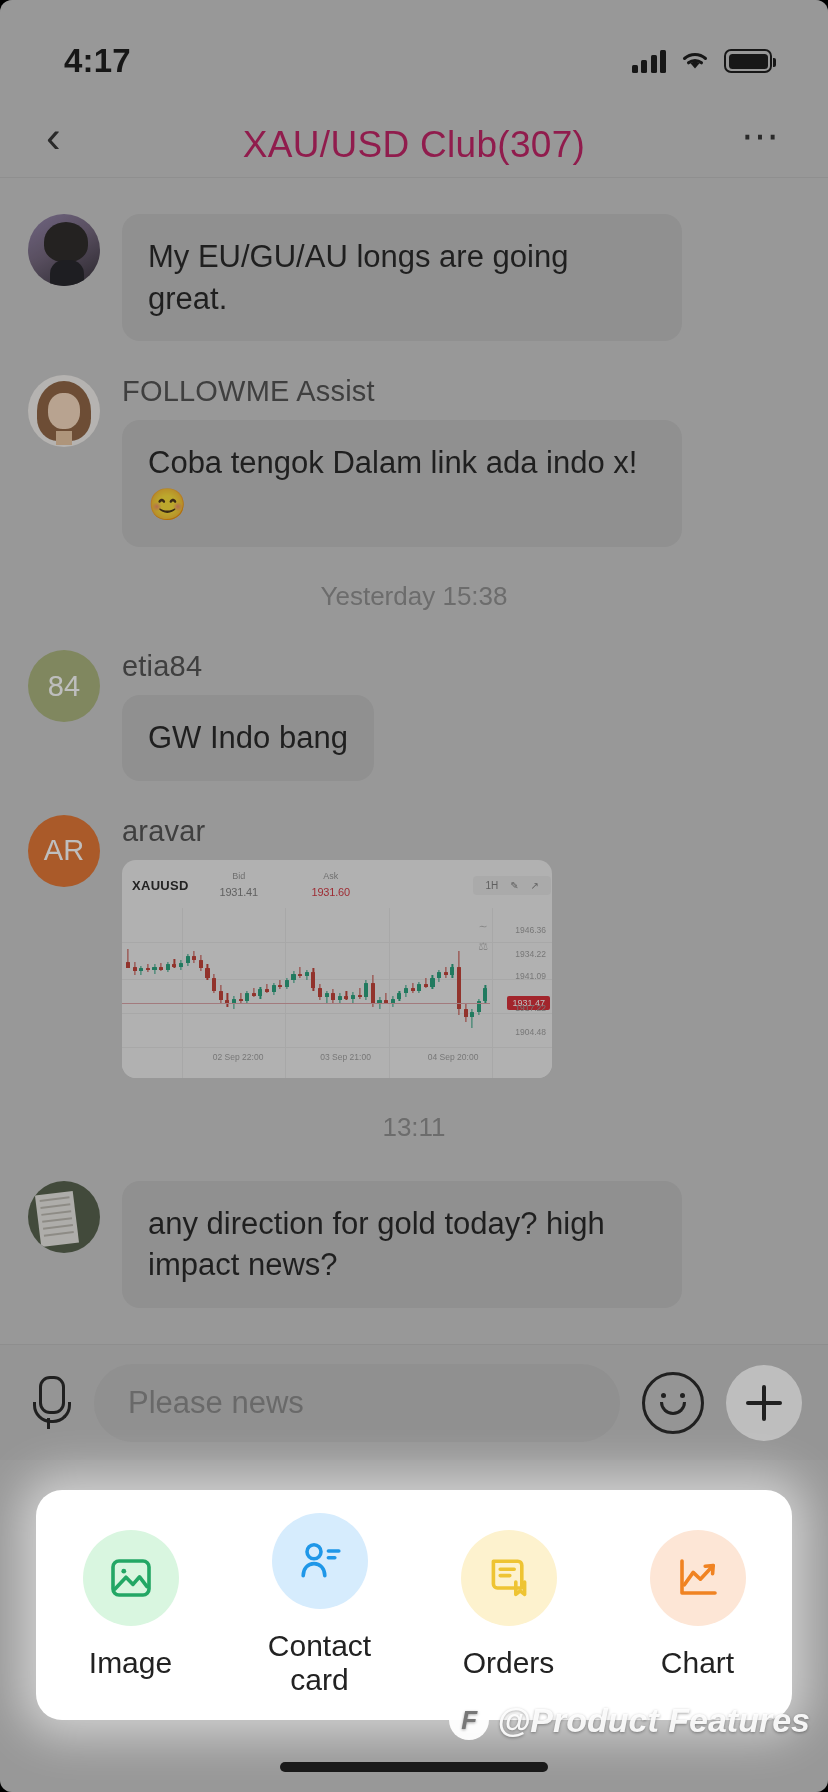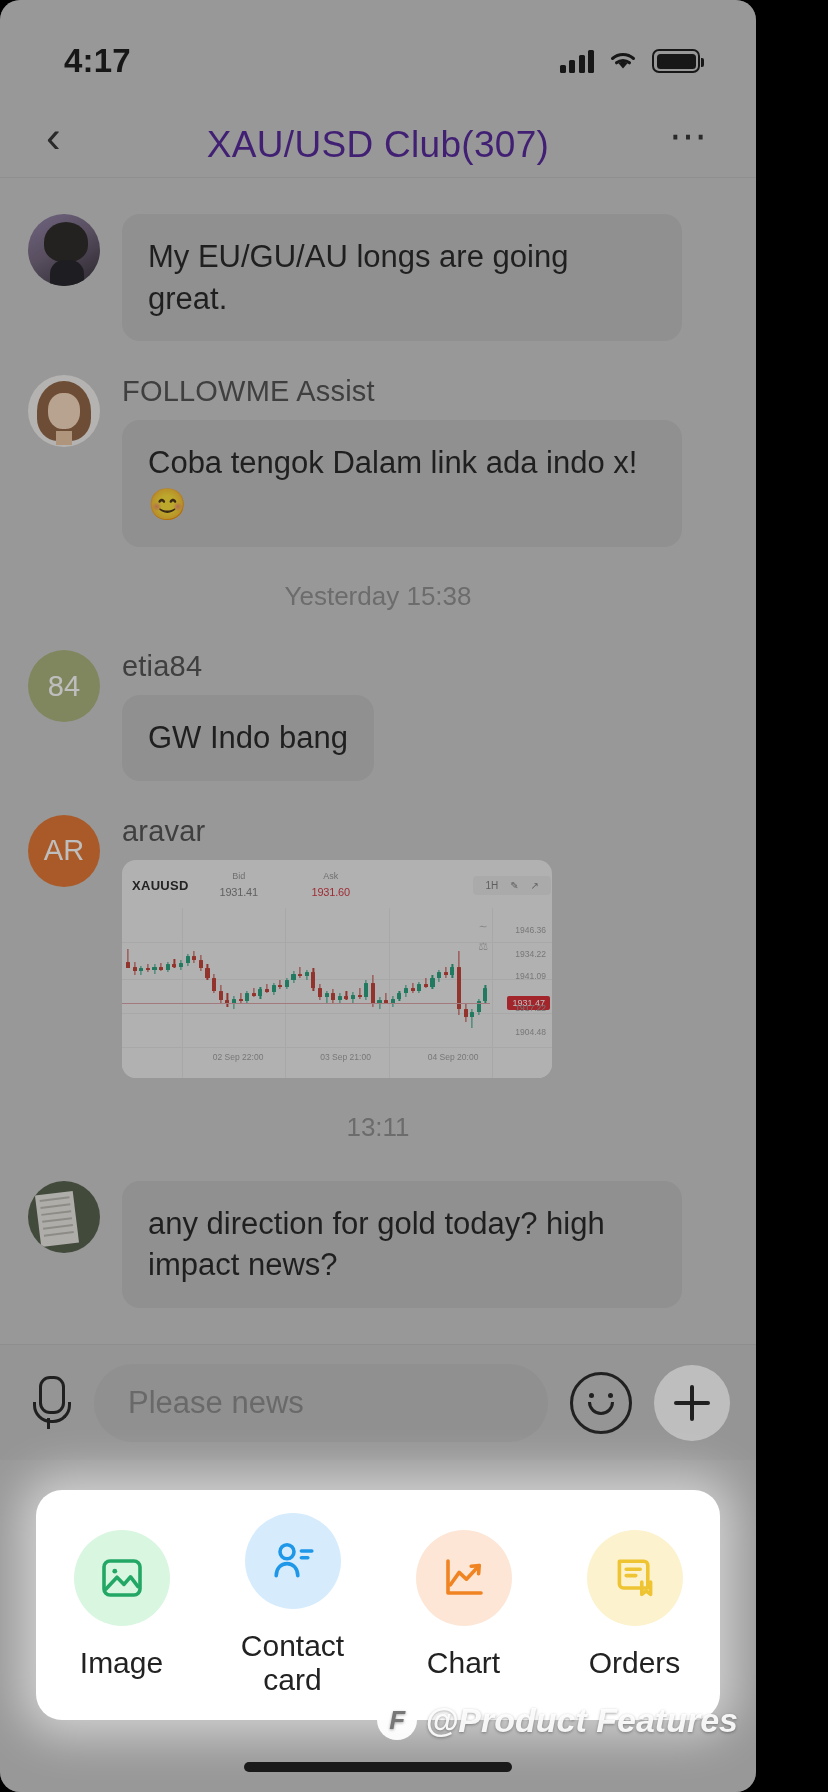--- a/index.html
+++ b/index.html
@@ -4,23 +4,23 @@
 <style>
   * { box-sizing: border-box; margin: 0; padding: 0; }
   html, body {
     width: 828px; height: 1792px;
     background: #000;
     font-family: "Liberation Sans", sans-serif;
     overflow: hidden;
   }
   #phone {
     position: relative;
-    width: 756px; height: 1792px;
+    width: 828px; height: 1792px;
     background: #c9c9c9;
-    border-radius: 20px;
+    border-radius: 12px;
     overflow: hidden;
   }
   
   .statusbar {
     position: absolute; top: 0; left: 0; right: 0; height: 96px;
     display: flex; align-items: center; justify-content: space-between;
     padding: 26px 56px 0 64px;
   }
   .sb-time { font-size: 33px; font-weight: 600; color: #111; letter-spacing: .2px; }
   .sb-right { display: flex; align-items: center; gap: 13px; }
@@ -32,21 +32,21 @@
   .batt::after { content:""; position:absolute; right:-6px; top:7px; width:3.5px; height:9px; background:#111; border-radius:0 2px 2px 0; }
   .batt b { display:block; width:100%; height:100%; background:#111; border-radius:3.5px; }
 
   
   .navbar {
     position: absolute; top: 96px; left: 0; right: 0; height: 82px;
     display: flex; align-items: center; padding: 0 46px;
     border-bottom: 1px solid #bcbcbc;
   }
   .nav-back { width: 54px; font-size: 44px; color: #2b2b2b; font-weight: 300; line-height: 1; }
-  .nav-title { flex: 1; text-align: center; font-size: 37px; color: #4c1d95; font-weight: 400; letter-spacing:.3px;margin-top:16px; }
+  .nav-title { flex: 1; text-align: center; font-size: 37px; color: #be185d; font-weight: 400; letter-spacing:.3px;margin-top:16px; }
   .nav-more { width: 54px; text-align: right; font-size: 38px; color: #2b2b2b; letter-spacing: 3px; line-height: .6; }
 
   
   .chat { position: absolute; top: 178px; left: 0; right: 0; bottom: 400px; padding: 36px 28px 0 28px; }
   .msg { display: flex; margin-bottom: 34px; }
   .avatar {
     width: 72px; height: 72px; border-radius: 50%; flex: 0 0 72px;
     overflow: hidden; position: relative;
     display: flex; align-items: center; justify-content: center;
     font-size: 29px; color: #fff; font-weight: 400;
@@ -551,41 +551,41 @@
           <circle cx="9" cy="7.4" r="3.5"></circle>
           <path d="M3.6 19.4 C3.6 15.6 6 13.3 9 13.3 C12 13.3 14.4 15.6 14.4 19.4"></path>
           <path d="M16.2 7 H21.4"></path>
           <path d="M16.2 10.4 H19.4"></path>
         </svg>
       </div>
       <div class="att-label">Contact card</div>
     </div>
 
     <div class="att-item">
+      <div class="att-circle" style="background:#fdf2ce">
+        <svg width="48" height="48" viewBox="0 0 24 24" fill="none" stroke="#eec433" stroke-width="1.8" stroke-linecap="round" stroke-linejoin="round">
+          <path d="M4.2 3.6 H16.4 A2 2 0 0 1 18.4 5.6 V17 H6.2 A2 2 0 0 1 4.2 15 Z"></path>
+          <path d="M7.6 7.6 H14.6 M7.6 10.8 H12.4"></path>
+          <path d="M15.4 14 V20.2 L17.6 18.4 L19.8 20.2 V14"></path>
+        </svg>
+      </div>
+      <div class="att-label">Orders</div>
+    </div>
+
+    <div class="att-item">
       <div class="att-circle" style="background:#fde6d6">
         <svg width="48" height="48" viewBox="0 0 24 24" fill="none" stroke="#f08322" stroke-width="1.8" stroke-linecap="round" stroke-linejoin="round">
           <path d="M4 3.5 V19.5 H20.5"></path>
           <path d="M5.2 15.4 L9.6 9.2 L13.2 12.6 L19.6 5.8"></path>
           <path d="M19.6 5.8 L15.6 6.1 M19.6 5.8 L19.3 9.8"></path>
         </svg>
       </div>
       <div class="att-label">Chart</div>
     </div>
 
-    <div class="att-item">
-      <div class="att-circle" style="background:#fdf2ce">
-        <svg width="48" height="48" viewBox="0 0 24 24" fill="none" stroke="#eec433" stroke-width="1.8" stroke-linecap="round" stroke-linejoin="round">
-          <path d="M4.2 3.6 H16.4 A2 2 0 0 1 18.4 5.6 V17 H6.2 A2 2 0 0 1 4.2 15 Z"></path>
-          <path d="M7.6 7.6 H14.6 M7.6 10.8 H12.4"></path>
-          <path d="M15.4 14 V20.2 L17.6 18.4 L19.8 20.2 V14"></path>
-        </svg>
-      </div>
-      <div class="att-label">Orders</div>
-    </div>
-
   </div>
 
   <div class="watermark">
     <span class="wm-logo">F</span>
     <span>@Product Features</span>
   </div>
 
   <div class="homebar"></div>
 </div>
 

